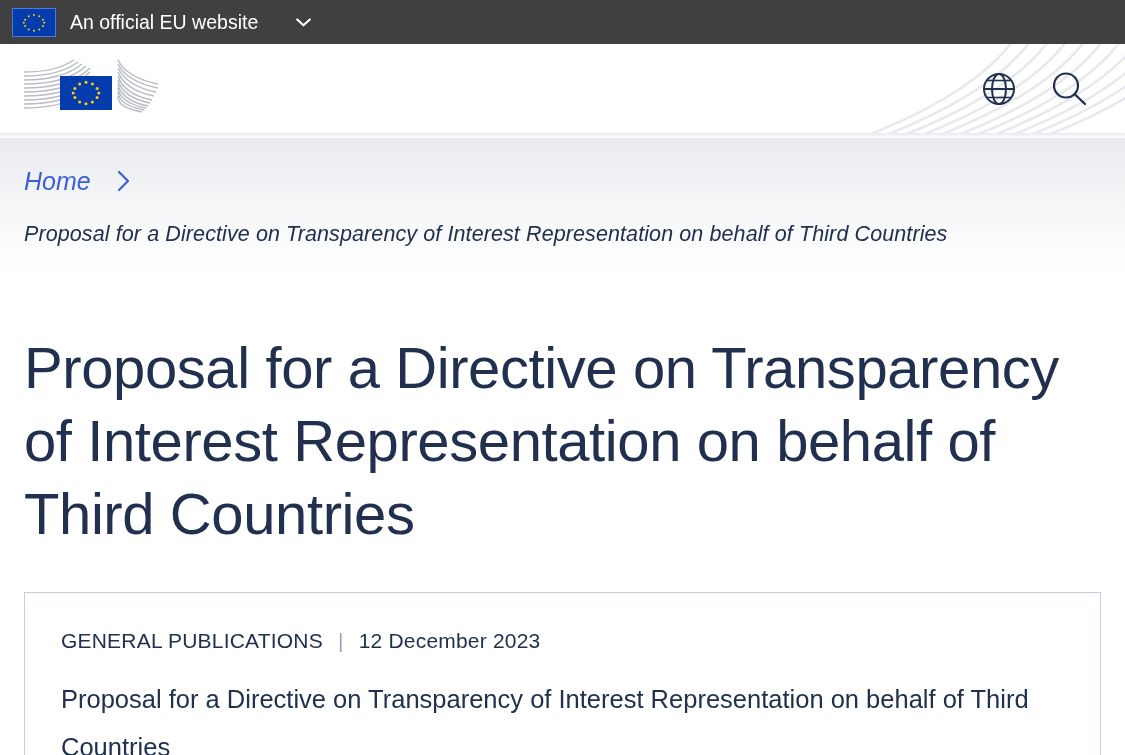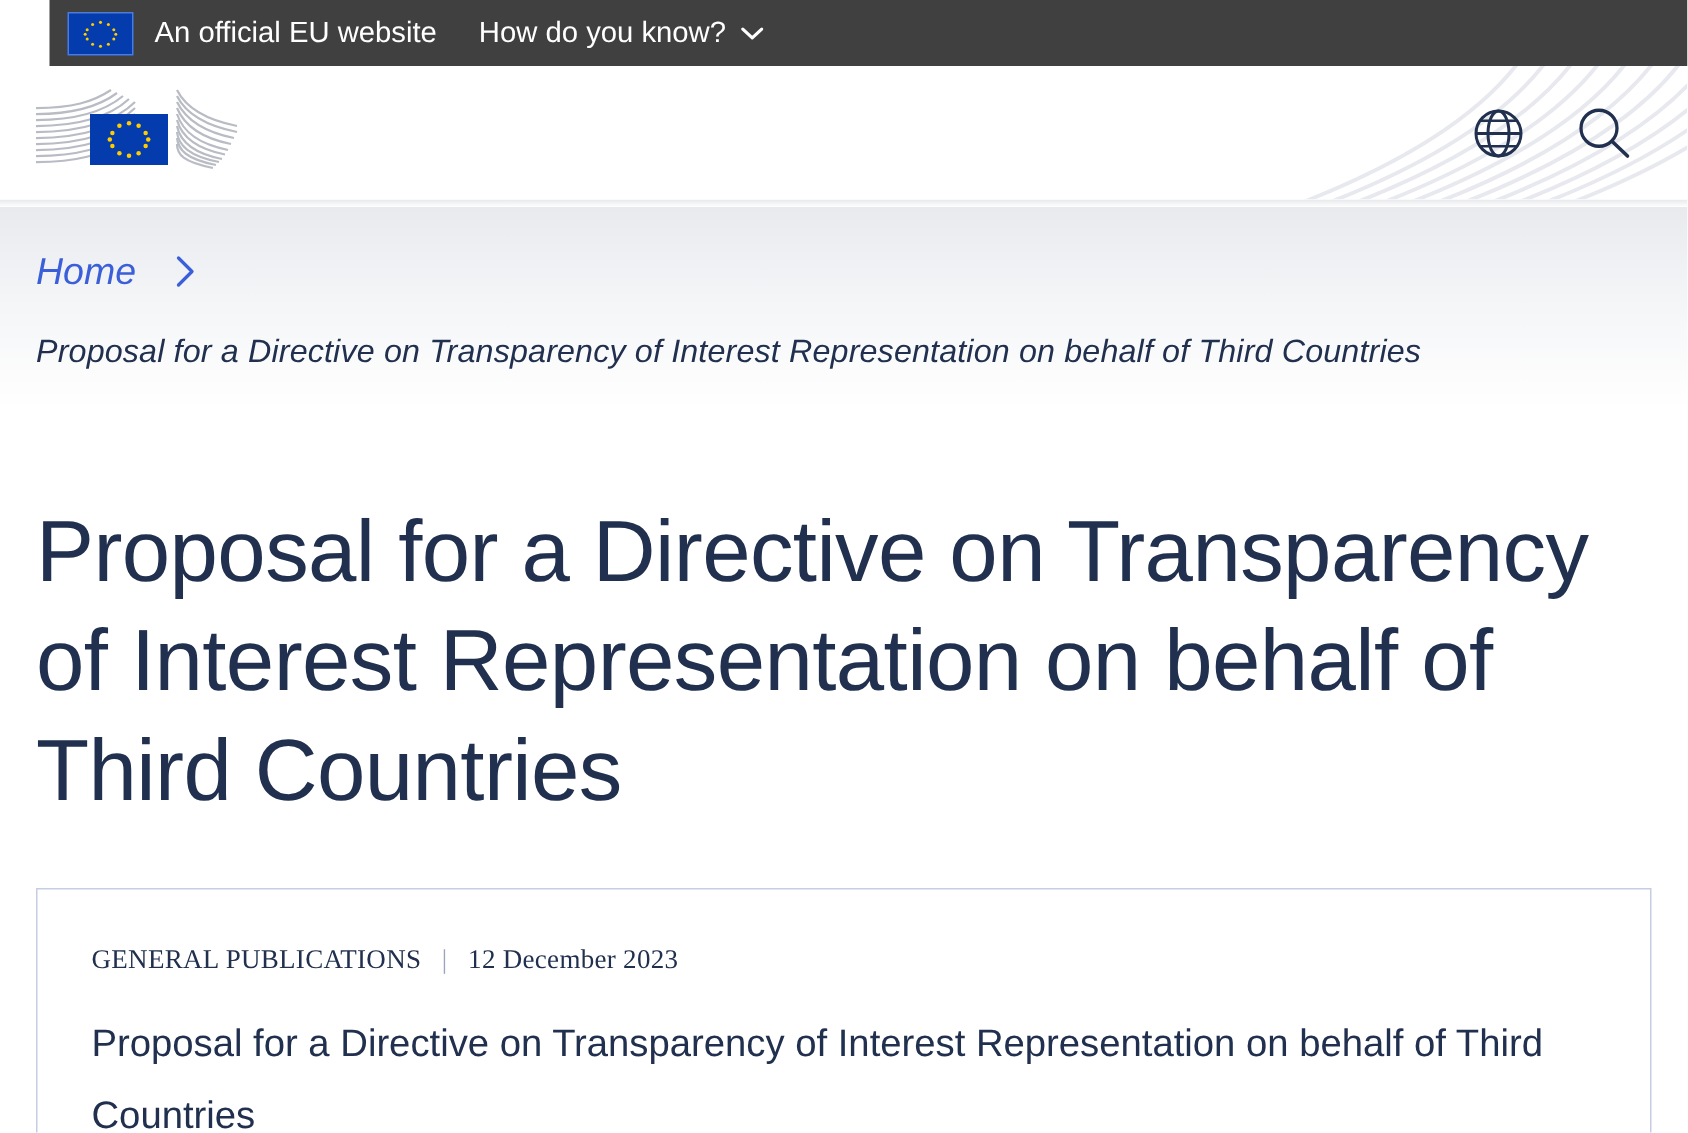--- a/index.html
+++ b/index.html
@@ -17,21 +17,20 @@
   }
 
   
   .eu-bar {
     height: 44px;
     background: #404040;
     display: flex;
     align-items: center;
     padding-left: 12px;
     box-sizing: border-box;
-    margin-left: 33px;
   }
   .eu-flag-mini {
     width: 44px;
     height: 29px;
     background: #043CAE;
     border: 1px solid #4f7ad6;
     box-sizing: border-box;
     position: relative;
     flex: 0 0 auto;
   }
@@ -151,25 +150,24 @@
 
   .pub-card {
     margin-top: 42px;
     border: 1px solid #c5cde4;
     background: #ffffff;
     padding: 36px 36px 40px 36px;
     box-sizing: border-box;
     width: 1077px;
   }
   .card-meta {
-    font-size: 18px;
+    font-size: 21px;
     color: #21304e;
     letter-spacing: 0.2px;
     white-space: nowrap;
-    font-family: Liberation Serif, serif;
   }
   .card-meta .sep {
     color: #9aa4bd;
     padding: 0 9px;
   }
   .card-title {
     margin-top: 22px;
     font-size: 25.5px;
     line-height: 48px;
     color: #21304e;
@@ -194,21 +192,20 @@
         <circle cx="16.5" cy="21.4" r="1.05"></circle>
         <circle cx="12.7" cy="17.8" r="1.05"></circle>
         <circle cx="11.3" cy="14.5" r="1.05"></circle>
         <circle cx="12.7" cy="11.3" r="1.05"></circle>
         <circle cx="16.5" cy="7.6" r="1.05"></circle>
       </g>
     </svg>
   </span>
   <span class="eu-bar-text">An official EU website</span>
   <span class="eu-bar-link">
-    <span>How do you know?</span>
     <svg class="chev-down" viewBox="0 0 15 9">
       <path d="M1.2 1.4 L7.5 7.3 L13.8 1.4" fill="none" stroke="#ffffff" stroke-width="2.1" stroke-linecap="round" stroke-linejoin="round"></path>
     </svg>
   </span>
 </div>
 
 <div class="site-header">
 
   <svg class="header-waves" viewBox="0 0 260 89" preserveAspectRatio="none">
     <g fill="none" stroke="#e7e9ef" stroke-width="2.6">

